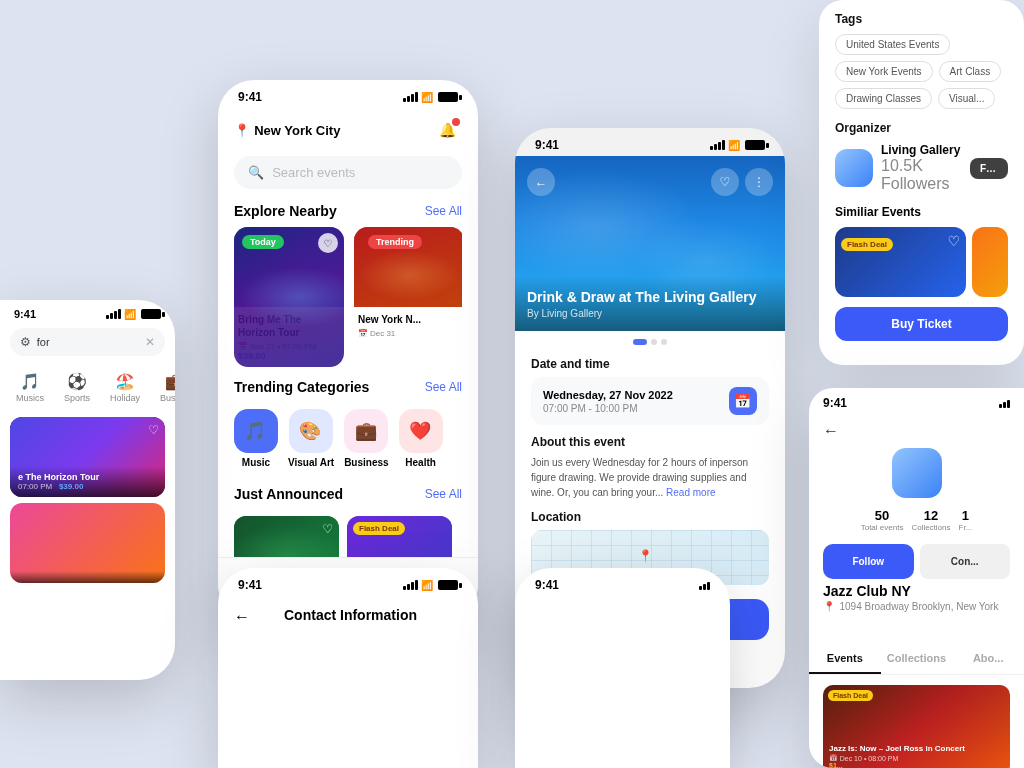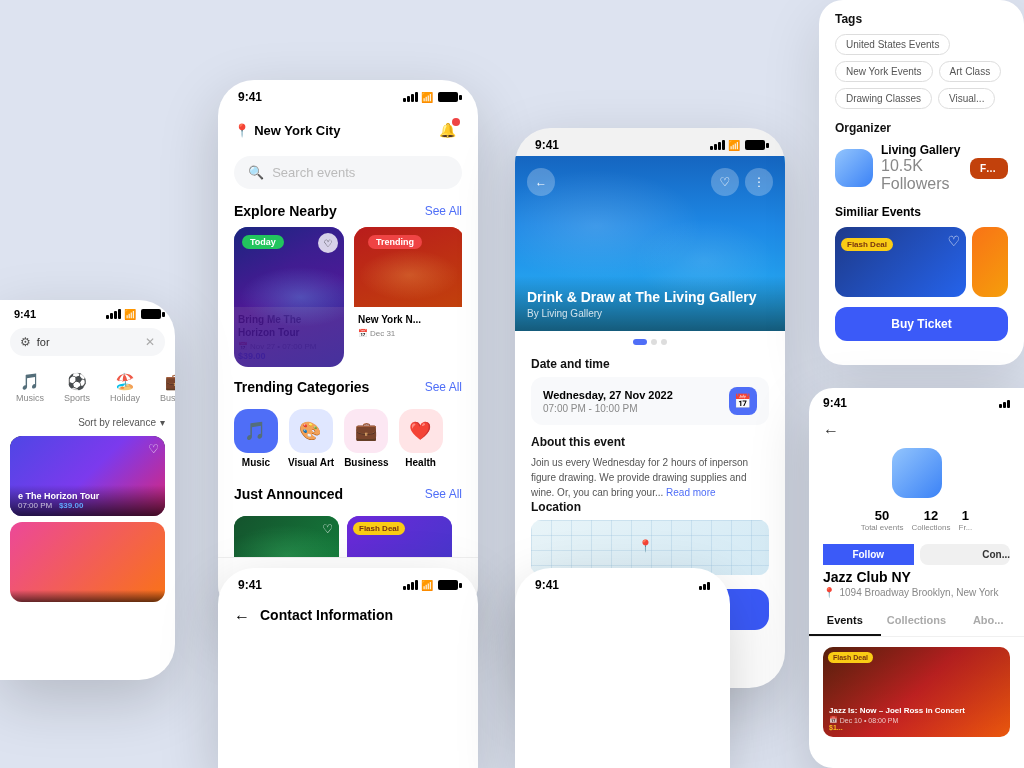--- a/index.html
+++ b/index.html
@@ -267,21 +267,21 @@
       padding: 10px 12px;
       display: flex;
       justify-content: space-between;
       align-items: center;
       margin-bottom: 10px;
     }
     .date-text { font-size: 11px; font-weight: 600; }
     .date-sub { font-size: 10px; color: #888; margin-top: 2px; }
     .cal-icon { width: 28px; height: 28px; background: #4f6ef7; border-radius: 8px; display:flex; align-items:center; justify-content:center; color:#fff; font-size:14px; }
 
-    .about-text { font-size: 10px; color: #555; line-height: 1.5; }
+    .about-text { font-size: 10px; color: #555; line-height: 1.5; margin-bottom: 10px; }
     .read-more { color: #4f6ef7; font-size: 10px; cursor: pointer; }
 
     .location-section { margin-bottom: 10px; }
     .map-placeholder {
       height: 55px;
       background: linear-gradient(135deg, #e8f4f8 0%, #d4eaf5 100%);
       border-radius: 10px;
       position: relative;
       overflow: hidden;
     }
@@ -441,21 +441,21 @@
     }
     .organizer-avatar-inner {
       width: 100%;
       height: 100%;
       background: linear-gradient(135deg, #93c5fd 0%, #3b82f6 100%);
     }
     .organizer-info { flex: 1; }
     .organizer-name { font-size: 12px; font-weight: 700; }
     .organizer-followers { font-size: 16px; color: #888; }
     .follow-btn {
-      background: #c2410c;
+      background: #404040;
       color: #fff;
       border: none;
       border-radius: 8px;
       padding: 5px 10px;
       font-size: 10px;
       font-weight: 600;
       cursor: pointer;
       white-space: nowrap;
       overflow: hidden;
       text-overflow: ellipsis;
@@ -517,53 +517,53 @@
     .org-stats { display: flex; gap: 8px; flex: 1; }
     .org-stat { text-align: center; }
     .org-stat-num { font-size: 13px; font-weight: 800; }
     .org-stat-label { font-size: 8px; color: #888; }
     .org-action-btns { display: flex; gap: 6px; margin-top: 4px; }
     .org-follow-btn {
       flex: 1;
       background: #3b5af8;
       color: #fff;
       border: none;
-      border-radius: 0;
-      padding: 5px 0;
+      border-radius: 10px;
+      padding: 12px 0;
       font-size: 10px;
       font-weight: 600;
       cursor: pointer;
     }
     .org-contact-btn {
       flex: 1;
       background: #f0f0f0;
       color: #333;
       border: none;
       border-radius: 8px;
       padding: 5px 0;
       font-size: 10px;
       font-weight: 600;
       cursor: pointer;
       overflow: hidden;
-      text-align: right;
     }
 
     .org-name { font-size: 14px; font-weight: 800; padding: 4px 14px 2px; }
     .org-location { font-size: 10px; color: #888; padding: 0 14px 8px; display: flex; align-items: center; gap: 4px; }
 
     .org-tabs { display: flex; border-bottom: 1px solid #f0f0f0; }
     .org-tab {
       flex: 1;
       text-align: center;
       padding: 8px 4px;
       font-size: 11px;
       font-weight: 600;
       color: #aaa;
       cursor: pointer;
       border-bottom: 2px solid transparent;
+      margin-top: 24px;
     }
     .org-tab.active { color: #111; border-bottom-color: #111; }
 
     .org-events-grid { display: flex; gap: 6px; padding: 10px 14px 0; }
     .org-event-card {
       flex: 1;
       border-radius: 10px;
       overflow: hidden;
       position: relative;
       height: 90px;
@@ -602,21 +602,21 @@
       bottom: 0;
       left: 218px;
       border-radius: 36px 36px 0 0;
     }
     .contact-header {
       display: flex;
       align-items: center;
       padding: 10px 16px;
       gap: 10px;
     }
-    .contact-title { font-size: 14px; font-weight: 700; }
+    .contact-title { font-size: 14px; font-weight: 700; margin-left: 24px; }
 
     
     #phone-bottom {
       width: 215px;
       height: 200px;
       bottom: 0;
       left: 515px;
       border-radius: 36px 36px 0 0;
     }
 
@@ -861,24 +861,20 @@
     <div class="filter-tab">
       <span class="filter-tab-icon">🏖️</span>
       <span class="filter-tab-label">Holiday</span>
     </div>
     <div class="filter-tab">
       <span class="filter-tab-icon">💼</span>
       <span class="filter-tab-label">Busin...</span>
     </div>
   </div>
 
-  <div class="sort-bar">
-    <span>Sort by relevance</span>
-    <span>▾</span>
-  </div>
 
   <div class="mini-event-card">
     <div class="mini-event-card-img"></div>
     <div class="mini-heart">♡</div>
     <div class="mini-event-card-overlay">
       <div class="mini-event-name">e The Horizon Tour</div>
       <div class="mini-event-meta">
         07:00 PM &nbsp; <span class="mini-price">$39.00</span>
       </div>
     </div>

